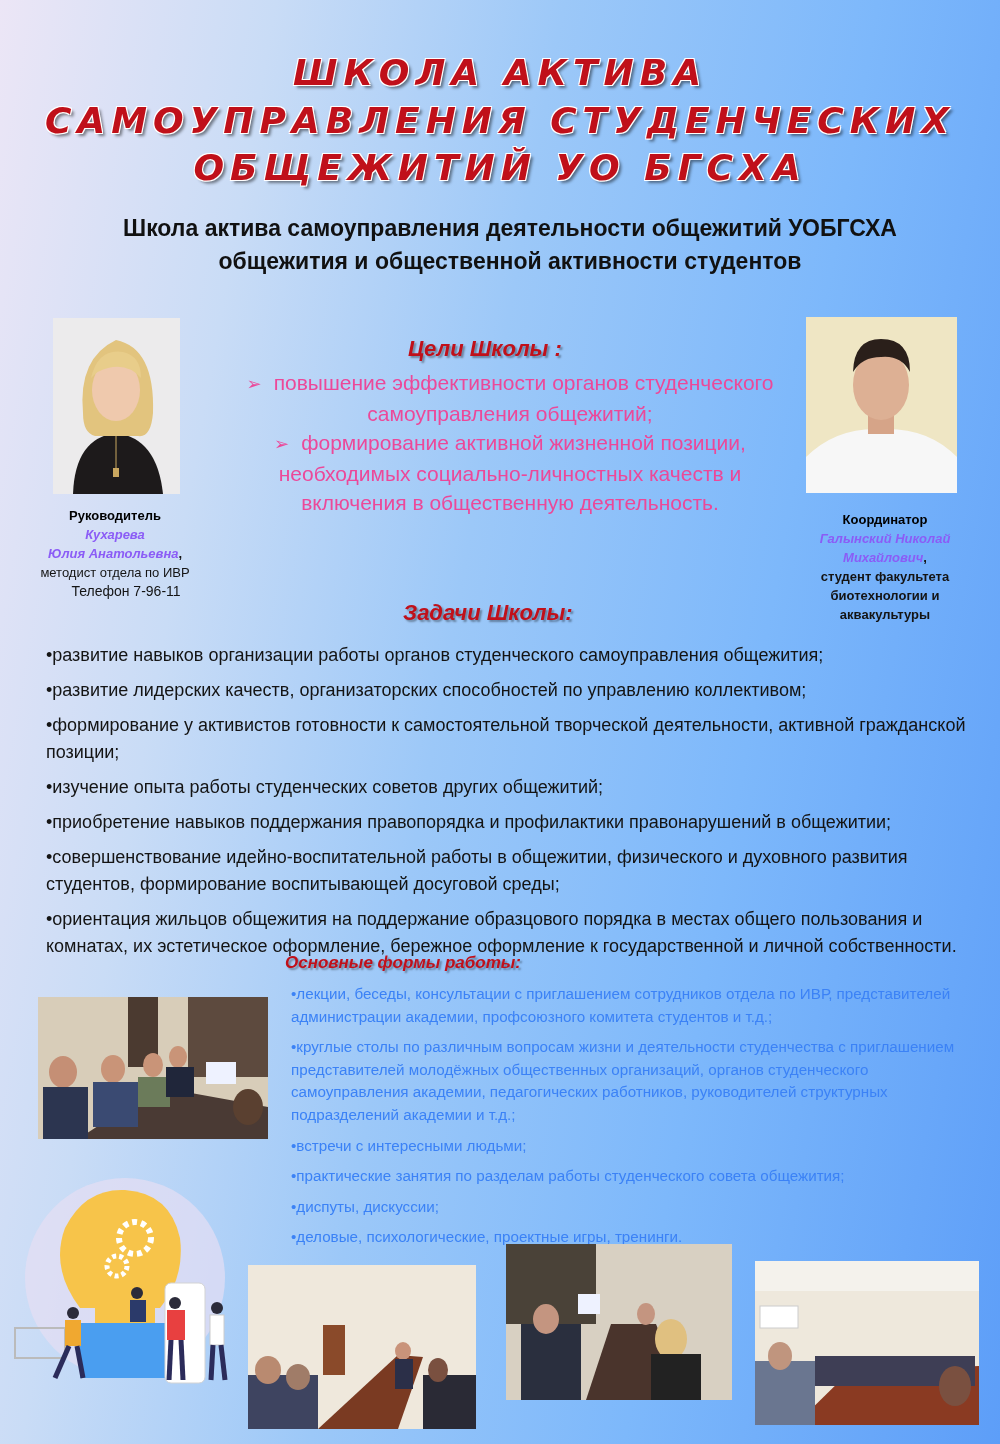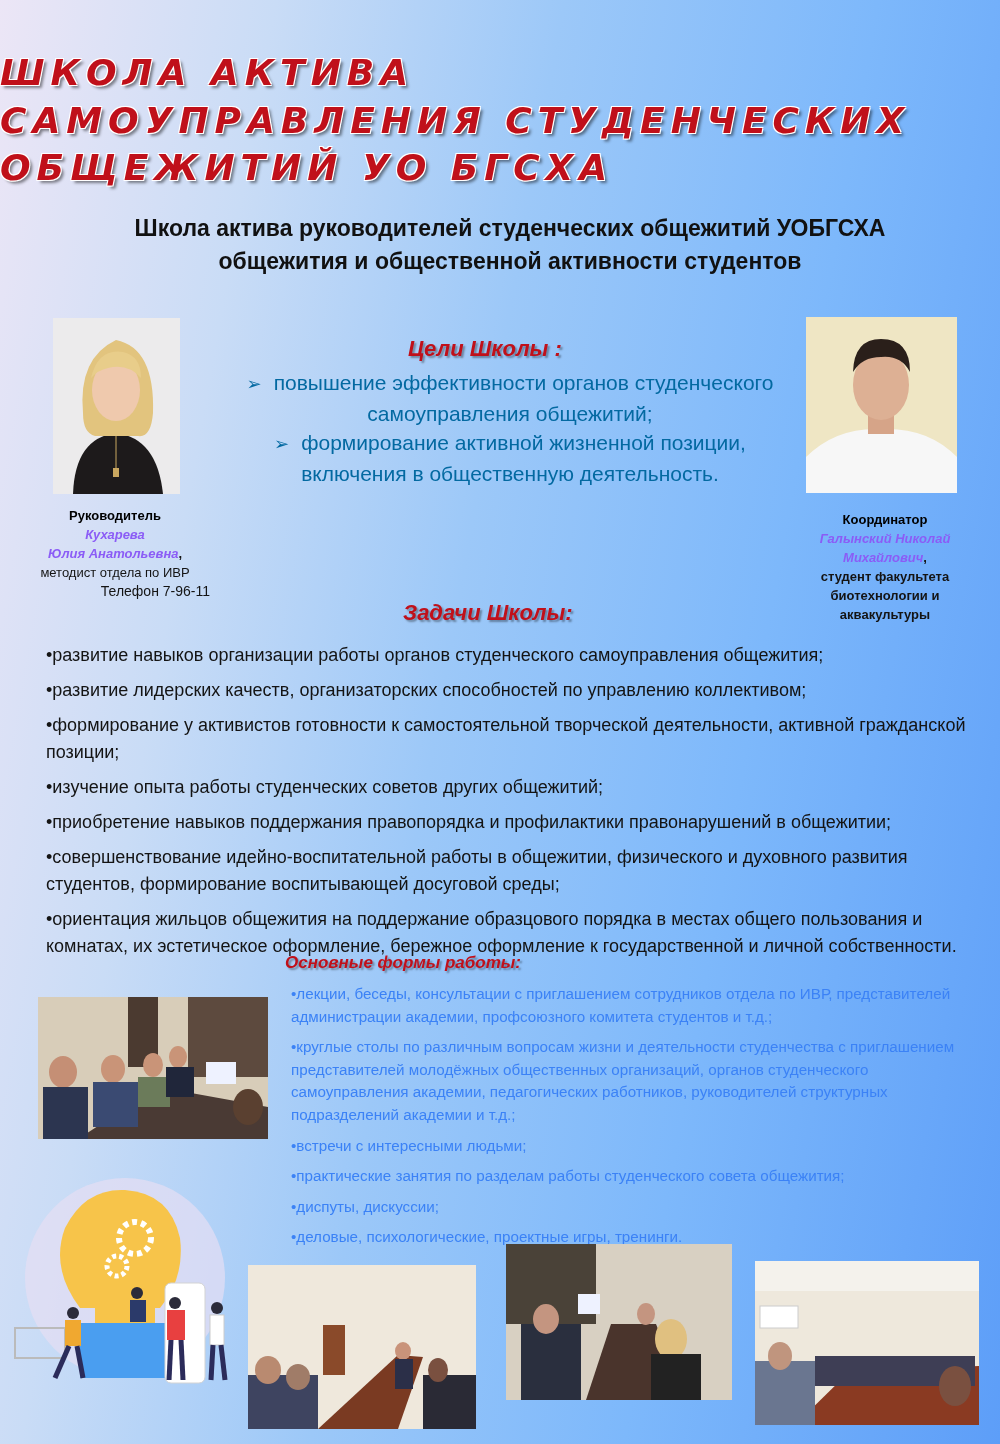--- a/index.html
+++ b/index.html
@@ -4,21 +4,21 @@
 <style>
   html, body { margin:0; padding:0; }
   body {
     width:1000px; height:1444px; position:relative; overflow:hidden;
     background: linear-gradient(100deg, #ece6f6 0%, #c9dcf6 22%, #9cc8f8 45%, #7db8fb 70%, #5d9ef8 100%);
     font-family: "Liberation Sans", "DejaVu Sans", sans-serif;
     color:#141414;
   }
   .abs { position:absolute; }
   .title-line {
-    position:absolute; left:0; width:1000px; 
+    position:absolute; left:0; width:1000px; text-align:center;
     font-family: "DejaVu Sans", "Liberation Sans", sans-serif;
     font-weight:bold; font-style:italic; font-size:36px; letter-spacing:6px;
     color:#c0101a;
     text-shadow: 1px 1px 0 #fff, -1px -1px 0 #fff, 1px -1px 0 #fff, -1px 1px 0 #fff, 3px 3px 3px rgba(0,0,0,0.45);
   }
   .intro {
     position:absolute; left:60px; width:900px; top:212px; text-align:center;
     font-weight:bold; font-size:23px; line-height:33px; color:#111;
   }
   .photo {
@@ -30,21 +30,21 @@
   .caption .role { font-weight:bold; color:#000000; }
   .caption .nm { font-weight:bold; color:#8b5cf6;font-style:italic; }
   .caption .bold { font-weight:bold; }
   .section-head {
     position:absolute; font-weight:bold; font-style:italic; color:#c0101a;
     text-shadow: 2px 2px 2px rgba(0,0,0,0.35);
     font-family: Liberation Sans, sans-serif;
   }
   .goals {
     position:absolute; left:200px; width:620px; top:368px; text-align:center;
-    font-size:21px; line-height:29px; color:#0369a1;
+    font-size:21px; line-height:29px; color:#ec4899;
   }
   .goals .arrow { font-size:18px; margin-right:12px; }
   .tasks {
     position:absolute; left:38px; width:940px; top:634px;
     font-size:18px; line-height:27px; color:#141414;
     font-family: "Liberation Sans Narrow", "Liberation Sans", sans-serif;
   }
   .tasks div, .forms div { margin:8px; }
   .forms {
     position:absolute; left:283px; width:710px; top:975px;
@@ -52,42 +52,42 @@
   }
 </style>
 </head>
 <body>
 
 <div class="title-line" style="top:52px;">ШКОЛА АКТИВА</div>
 <div class="title-line" style="top:100px;">САМОУПРАВЛЕНИЯ СТУДЕНЧЕСКИХ</div>
 <div class="title-line" style="top:147px;">ОБЩЕЖИТИЙ УО БГСХА</div>
 
 <div class="intro">
-  <div>Школа актива руководителей студенческих общежитий УОБГСХА</div>
+  <div>Школа актива самоуправления деятельности общежитий УОБГСХА</div>
   <div>общежития и общественной активности студентов</div>
 </div>
 
 <div class="photo" style="left:53px; top:318px; width:127px; height:176px; background:#e9e9ea;">
   <svg width="127" height="176" viewBox="0 0 127 176">
     <rect width="127" height="176" fill="#ecebec"></rect>
     <path d="M20 176 Q22 120 63 115 Q104 120 110 176 Z" fill="#1d1a1b"></path>
     <path d="M30 95 Q25 40 63 22 Q102 30 100 95 Q98 120 85 118 L42 118 Q30 115 30 95Z" fill="#e2c47e"></path>
     <ellipse cx="63" cy="72" rx="24" ry="31" fill="#efc9ad"></ellipse>
     <path d="M38 60 Q45 30 70 34 Q88 38 88 60 Q75 45 55 50 Q45 52 38 60Z" fill="#e8cd8a"></path>
     <path d="M63 118 L63 150" stroke="#c9a760" stroke-width="1"></path>
     <rect x="60" y="150" width="6" height="9" fill="#c9a760"></rect>
   </svg>
 </div>
 
 <div class="caption" style="left:20px; top:506px; width:190px;">
   <div class="role">Руководитель</div>
   <div class="nm">Кухарева</div>
   <div><span class="nm">Юлия Анатольевна</span><span class="bold">,</span></div>
   <div>методист отдела по ИВР</div>
-  <div style="font-size:14px; text-align:right; padding-left:22px;">Телефон 7-96-11</div>
+  <div style="font-size:14px; text-align:center; padding-left:22px;">Телефон 7-96-11</div>
 </div>
 
 <div class="photo" style="left:806px; top:317px; width:151px; height:176px; background:#f0e8c8;">
   <svg width="151" height="176" viewBox="0 0 151 176">
     <rect width="151" height="176" fill="#efe6c4"></rect>
     <path d="M0 176 L0 140 Q30 110 75 112 Q122 110 151 140 L151 176Z" fill="#f7f7f7"></path>
     <rect x="62" y="95" width="26" height="22" fill="#d6a488"></rect>
     <ellipse cx="75" cy="68" rx="28" ry="35" fill="#ddb094"></ellipse>
     <path d="M47 55 Q48 22 75 22 Q104 22 104 55 Q95 38 75 40 Q56 40 47 55Z" fill="#2a1f1a"></path>
   </svg>
@@ -103,20 +103,21 @@
 </div>
 
 <div class="section-head" style="left:408px; top:336px; font-size:22px;">Цели Школы :</div>
 <div class="goals">
   <div>
     <div><span class="arrow">➢</span><span>повышение эффективности органов студенческого</span></div>
     <div>самоуправления общежитий;</div>
   </div>
   <div>
     <div><span class="arrow">➢</span><span>формирование активной жизненной позиции,</span></div>
+    <div>необходимых социально-личностных качеств и</div>
     <div>включения в общественную деятельность.</div>
   </div>
 </div>
 
 <div class="section-head" style="left:403px; top:600px; font-size:22px;">Задачи Школы:</div>
 <div class="tasks">
   <div>•развитие навыков организации работы органов студенческого самоуправления общежития;</div>
   <div>•развитие лидерских качеств, организаторских способностей по управлению коллективом;</div>
   <div>•формирование у активистов готовности к самостоятельной творческой деятельности, активной гражданской позиции;</div>
   <div>•изучение опыта работы студенческих советов других общежитий;</div>

